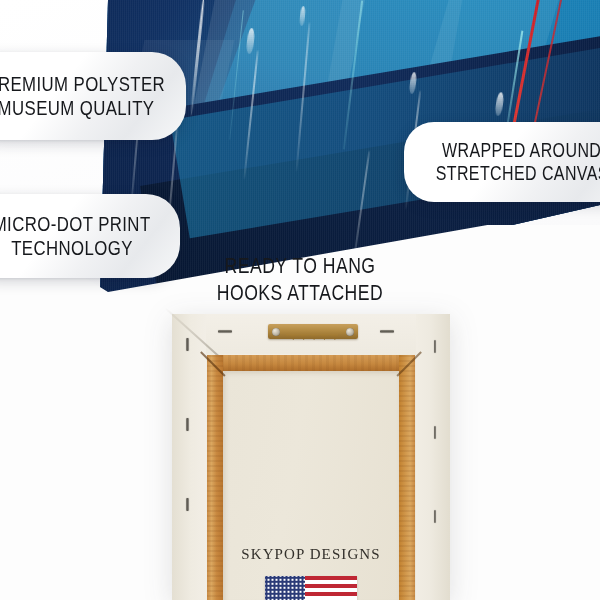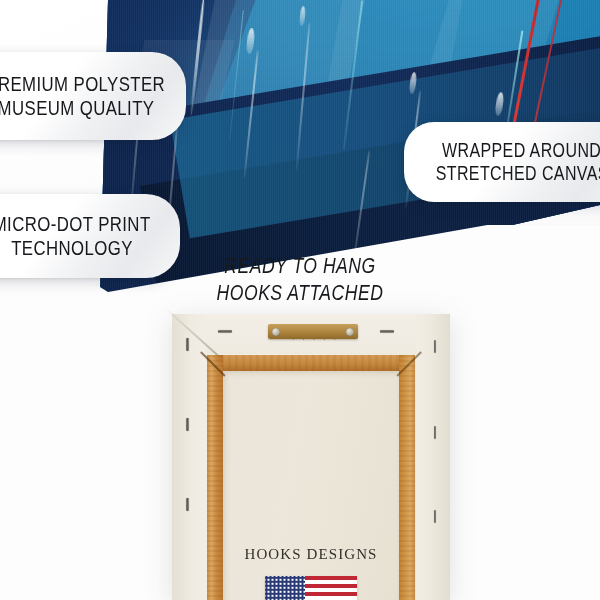--- a/index.html
+++ b/index.html
@@ -94,21 +94,21 @@
   #badge-premium{left:-34px;top:52px;width:220px;height:88px;border-radius:34px;}
   #badge-premium .line{font-size:21px;}
 
   #badge-wrapped{left:404px;top:122px;width:236px;height:80px;border-radius:30px;}
   #badge-wrapped .line{font-size:20px;}
 
   #badge-microdot{left:-36px;top:194px;width:216px;height:84px;border-radius:34px;}
   #badge-microdot .line{font-size:21px;}
 
   
-  #ready-text{position:absolute;left:0;top:252px;width:600px;text-align:center;color:#17191d;font-style:italic;}
+  #ready-text{position:absolute;left:0;top:252px;width:600px;text-align:center;color:#17191d;}
   #ready-text .line{font-size:22px;letter-spacing:.6px;transform:scaleX(.80);
     display:block;line-height:1.24;font-weight:400;}
 
   
   #canvas-mock{position:absolute;left:172px;top:314px;width:278px;height:286px;
     filter:drop-shadow(0 6px 14px rgba(40,40,50,.14));}
   .canvas-face{position:absolute;inset:0;
     background:linear-gradient(100deg,#efebe1 0%,#f2eee5 35%,#eeeade 72%,#e9e4d7 100%);
     border-radius:1px;}
   
@@ -271,21 +271,21 @@
     <div class="staple" style="left:14px;top:24px;"></div>
     <div class="staple" style="left:14px;top:104px;"></div>
     <div class="staple" style="left:14px;top:184px;"></div>
 
     <div class="staple" style="right:14px;top:26px;"></div>
     <div class="staple" style="right:14px;top:112px;"></div>
     <div class="staple" style="right:14px;top:196px;"></div>
 
     <div class="wood-frame">
       <div class="frame-inner">
-        <div class="brand">HOOKS DESIGNS</div>
+        <div class="brand">SKYPOP DESIGNS</div>
         <div class="flag">
           <div class="flag-stripes"></div>
           <div class="flag-union">
             <div class="flag-stars"></div>
           </div>
         </div>
       </div>
       <div class="wood wood-top"></div>
       <div class="wood wood-left"></div>
       <div class="wood wood-right"></div>

